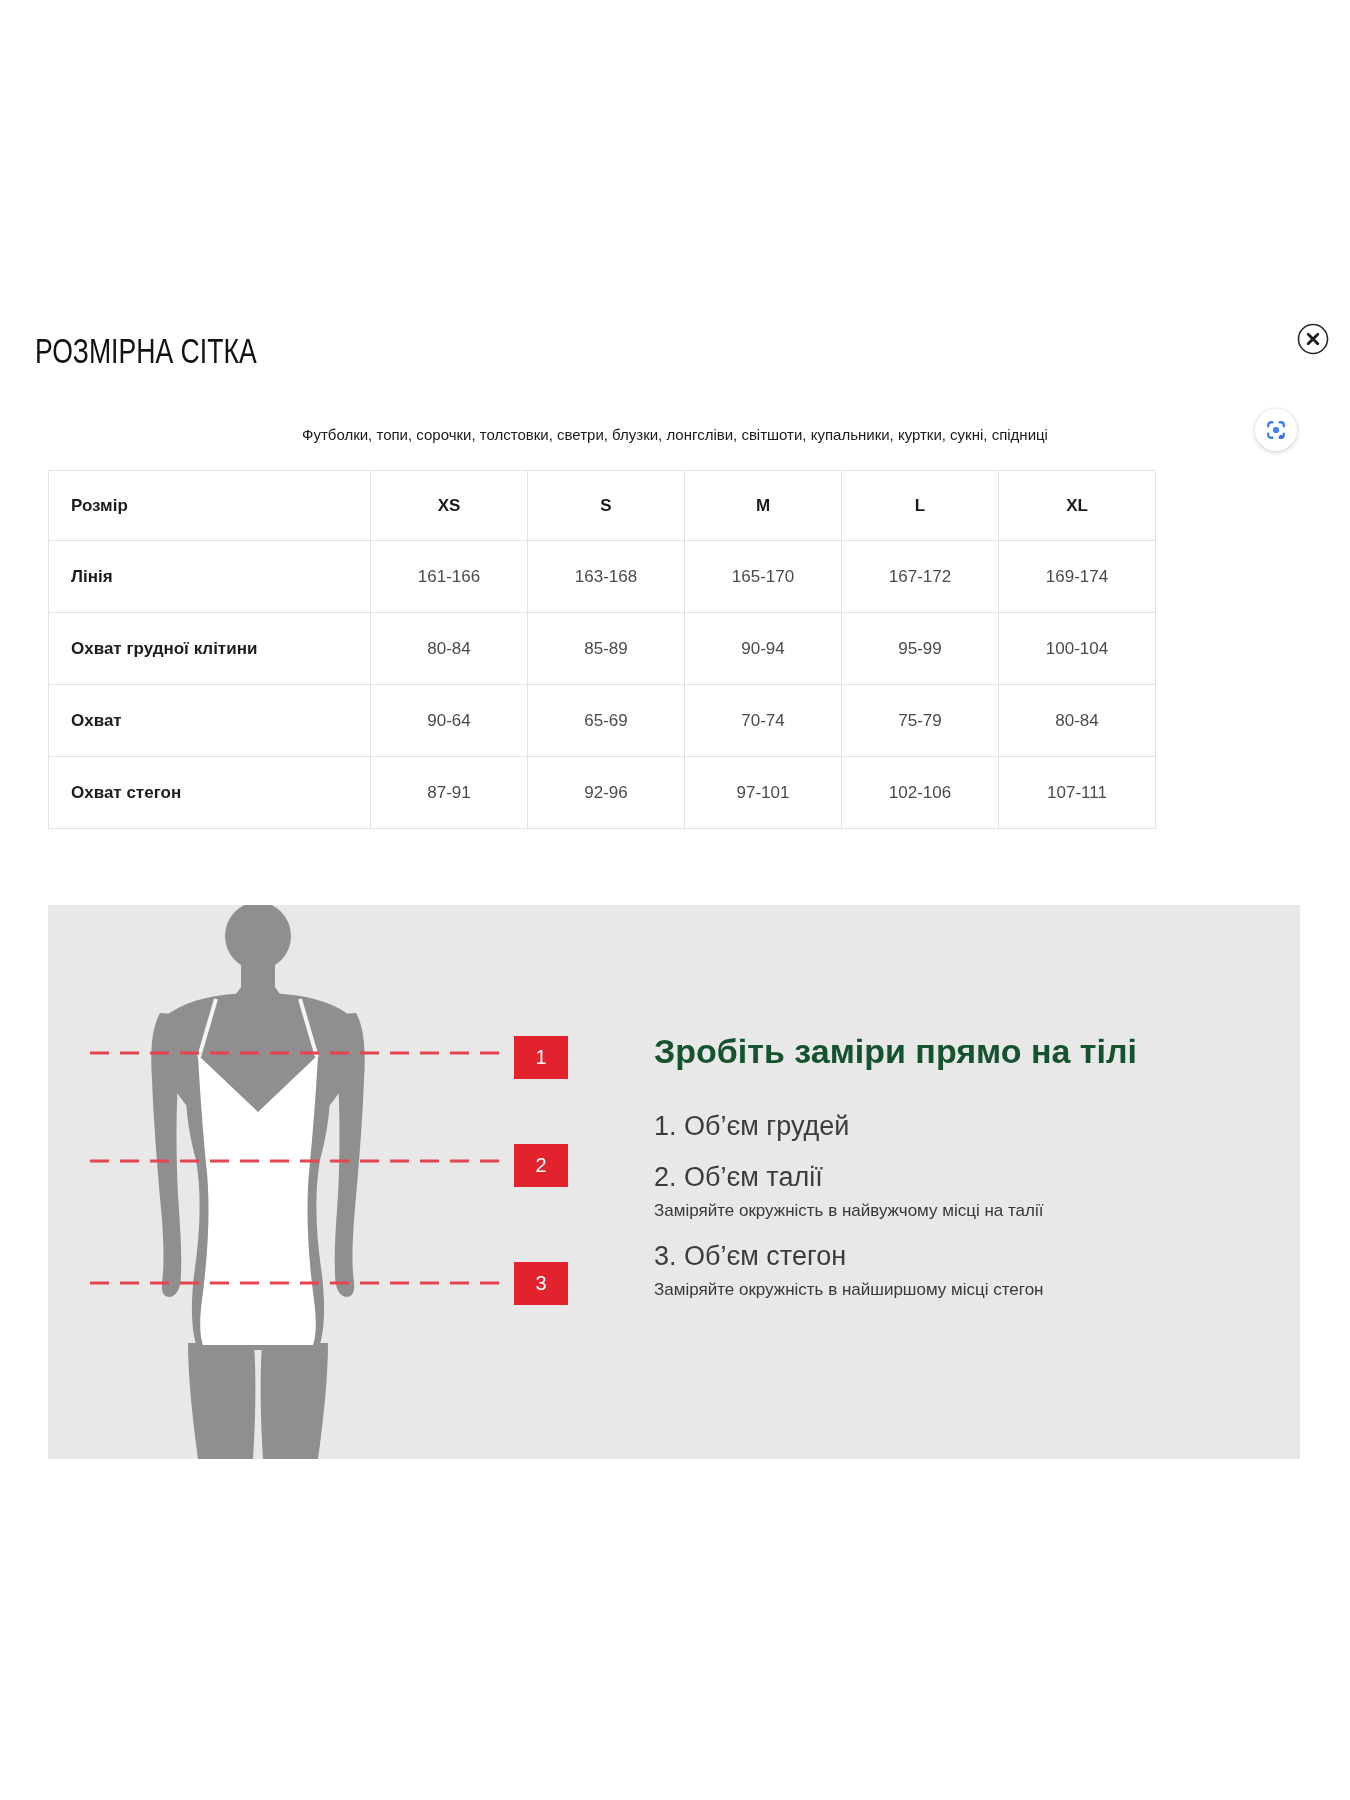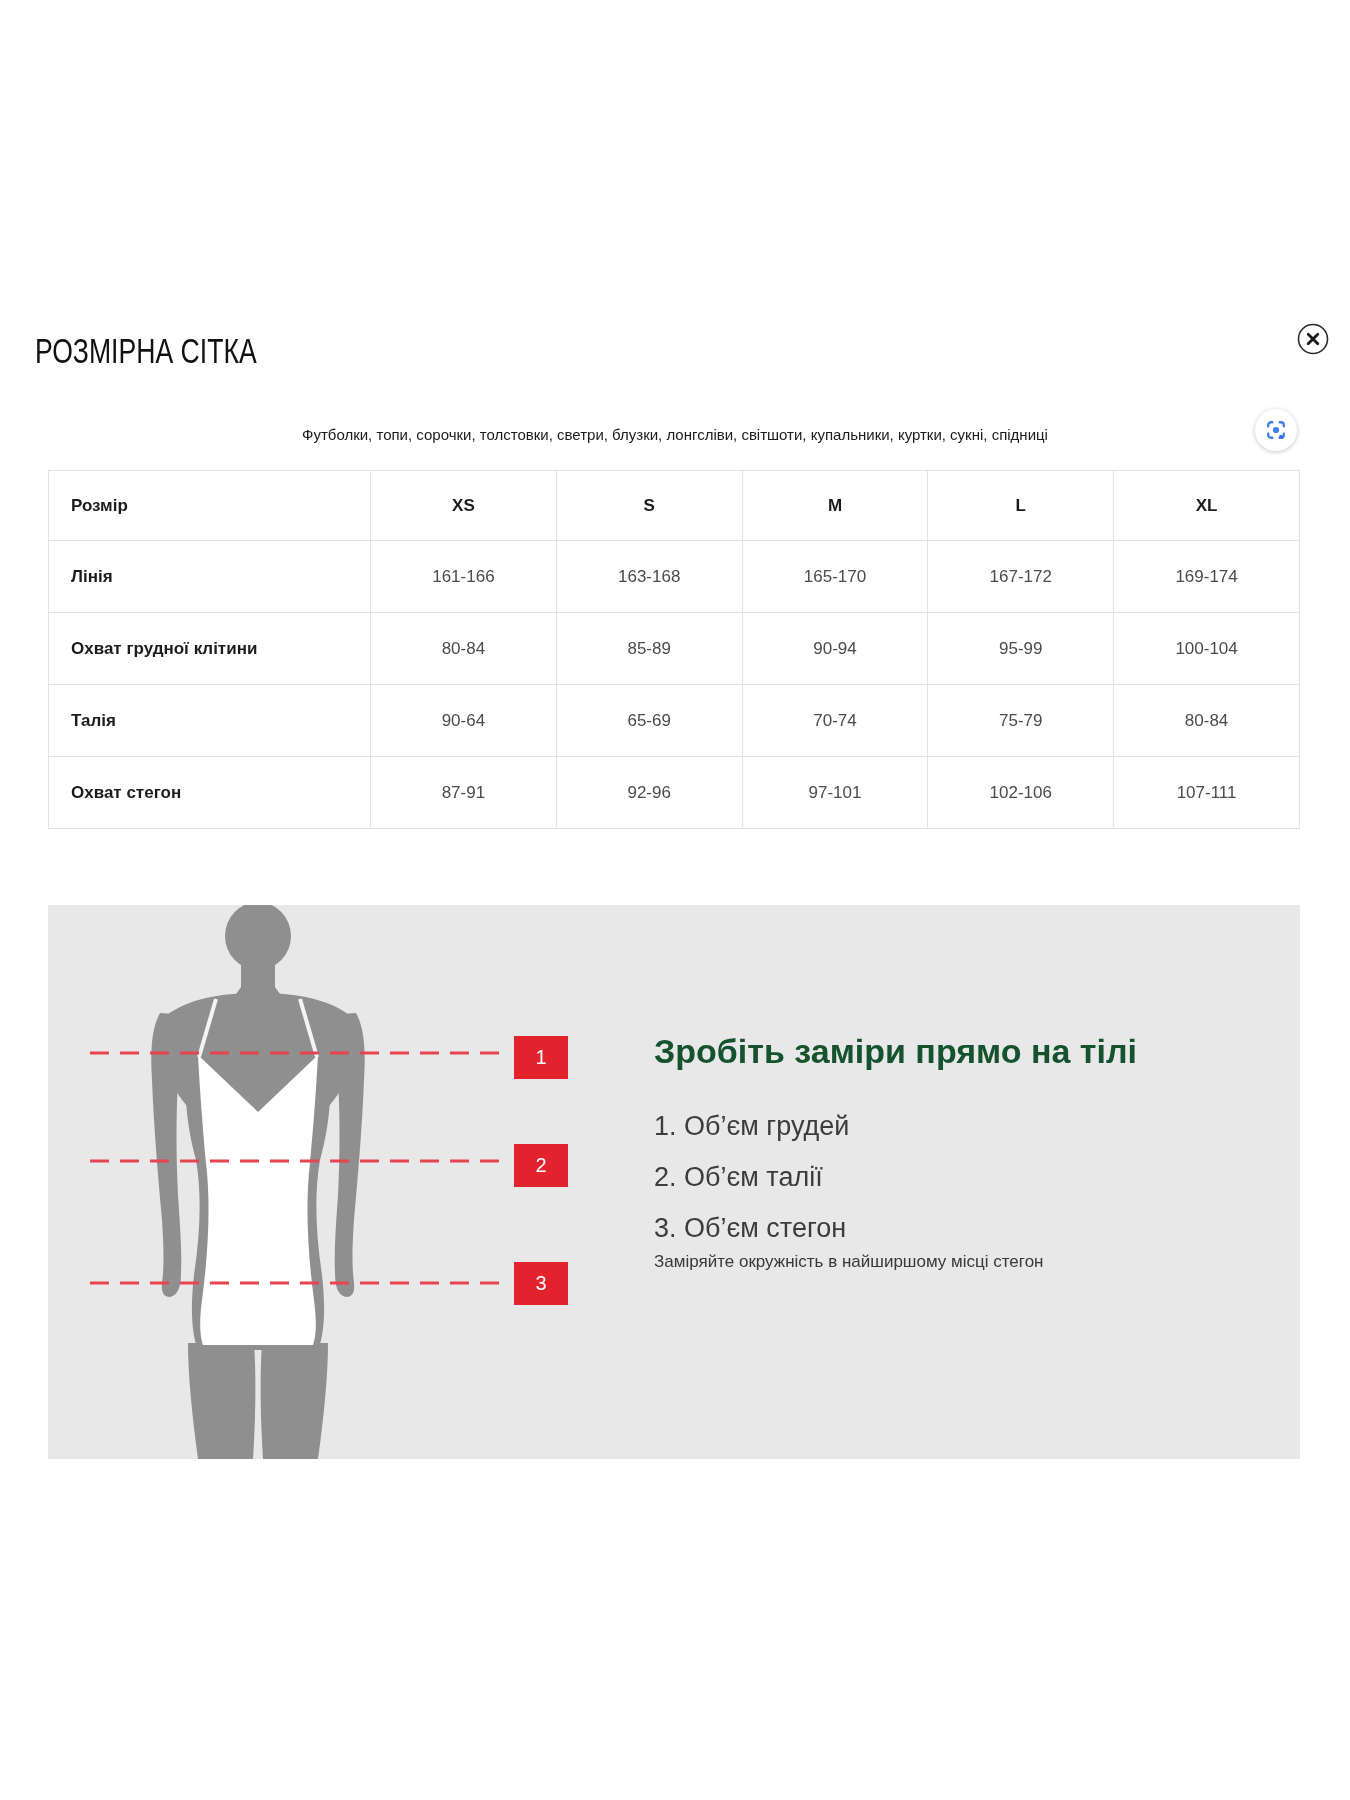--- a/index.html
+++ b/index.html
@@ -23,21 +23,21 @@
     background:transparent;border:none;padding:0;
   }
   .lens-btn{
     position:absolute;left:1255px;top:409px;width:42px;height:42px;border-radius:50%;
     background:#fff;box-shadow:0 1px 5px rgba(0,0,0,0.22);display:flex;align-items:center;
     justify-content:center;cursor:pointer;border:none;
   }
 
   
   .size-table{
-    position:absolute;left:48px;top:470px;width:1252px;border-collapse:collapse;
+    position:absolute;left:48px;top:470px;width:1108px;border-collapse:collapse;
     table-layout:fixed;
   }
   .size-table th,.size-table td{
     border:1px solid #e2e2e2;font-size:17px;text-align:center;vertical-align:middle;
     padding:0;
   }
   .size-table col.c-label{width:322px;}
   .size-table tr{height:72px;}
   .size-table tr.head-row{height:70px;}
   .size-table .row-label{
@@ -127,21 +127,21 @@
   </tr>
   <tr>
     <td class="row-label">Охват грудної клітини</td>
     <td class="val">80-84</td>
     <td class="val">85-89</td>
     <td class="val">90-94</td>
     <td class="val">95-99</td>
     <td class="val">100-104</td>
   </tr>
   <tr>
-    <td class="row-label">Талія</td>
+    <td class="row-label">Охват</td>
     <td class="val">90-64</td>
     <td class="val">65-69</td>
     <td class="val">70-74</td>
     <td class="val">75-79</td>
     <td class="val">80-84</td>
   </tr>
   <tr>
     <td class="row-label">Охват стегон</td>
     <td class="val">87-91</td>
     <td class="val">92-96</td>
@@ -195,20 +195,21 @@
 
   <div class="guide-text">
     <h2 class="guide-heading">Зробіть заміри прямо на тілі</h2>
 
     <div class="guide-section">
       <p class="sec-title">1. Об’єм грудей</p>
     </div>
 
     <div class="guide-section">
       <p class="sec-title">2. Об’єм талії</p>
+      <p class="sec-body">Заміряйте окружність в найвужчому місці на талії</p>
     </div>
 
     <div class="guide-section">
       <p class="sec-title">3. Об’єм стегон</p>
       <p class="sec-body">Заміряйте окружність в найширшому місці стегон</p>
     </div>
   </div>
 </div>
 
 </body></html>

